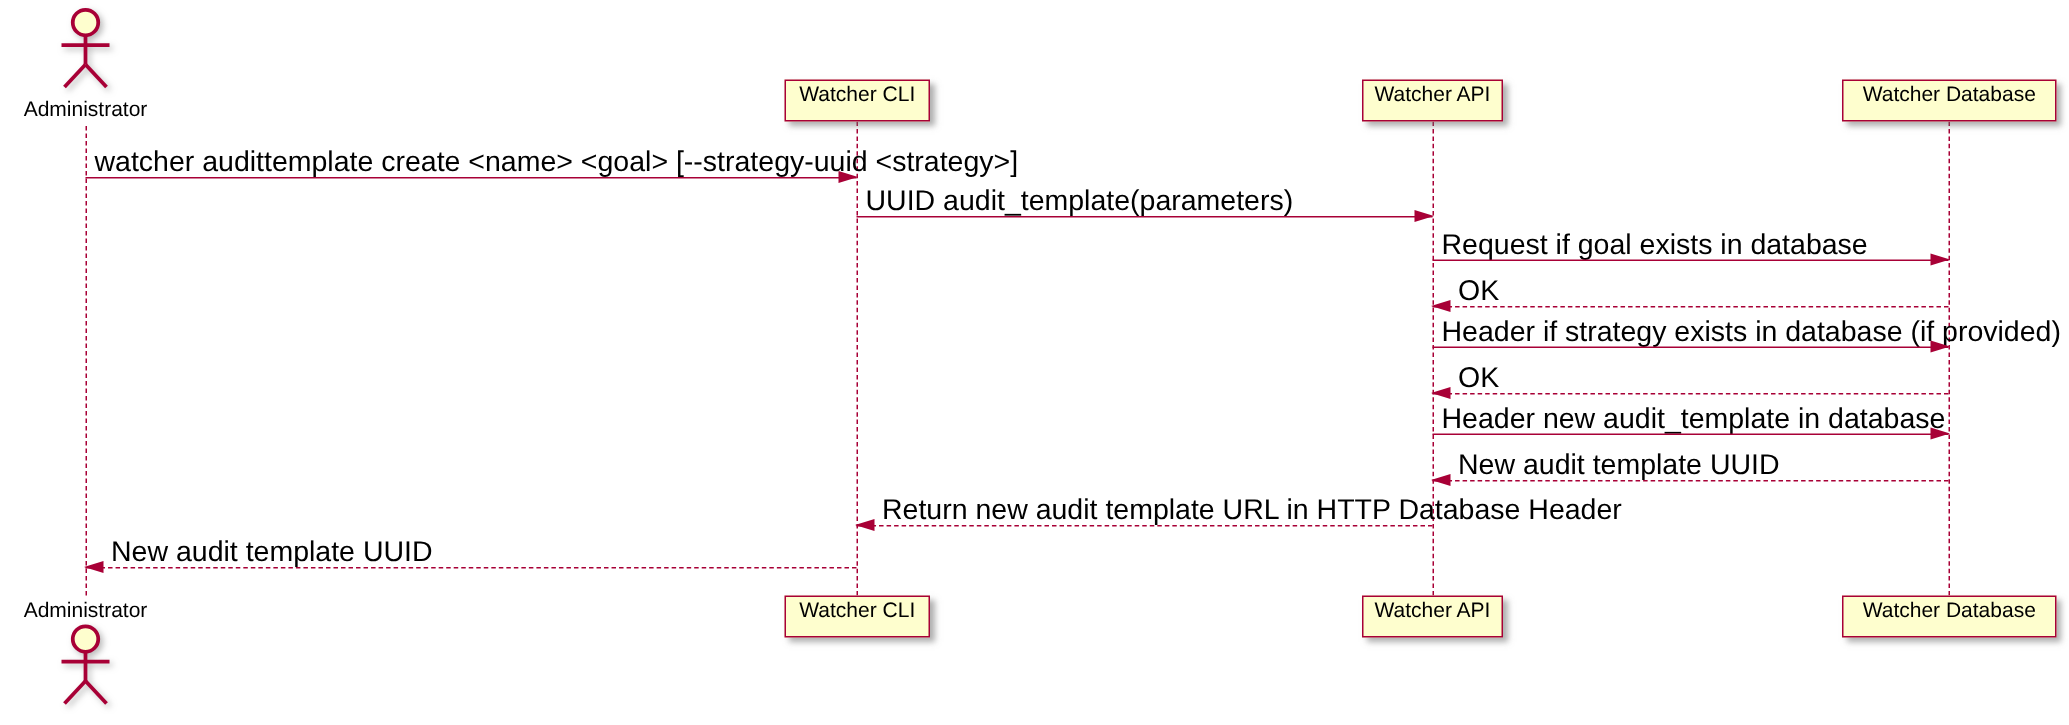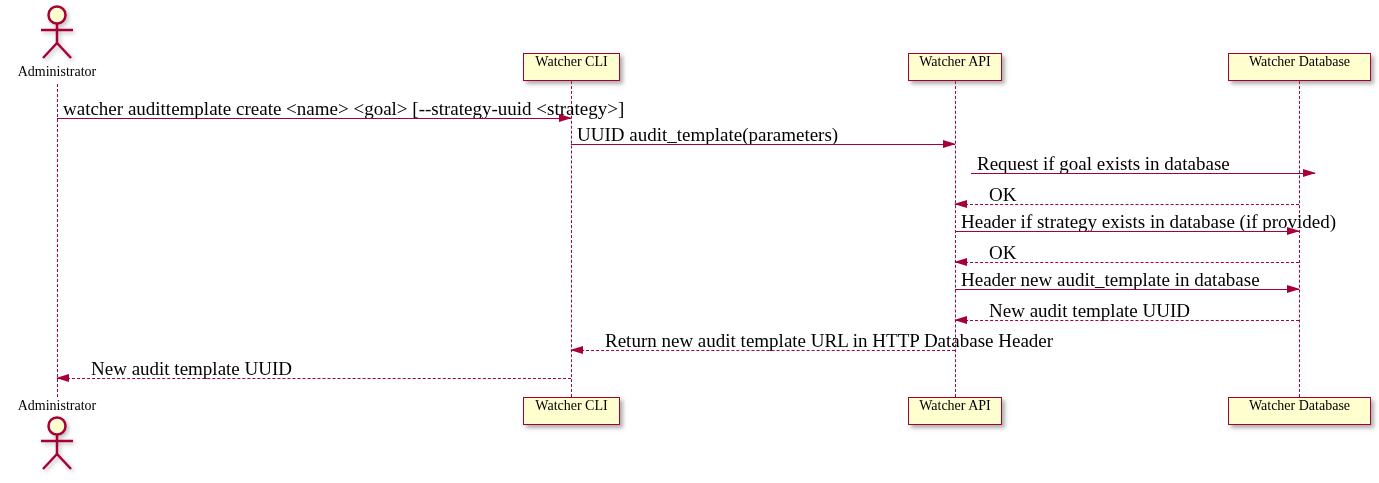--- a/index.html
+++ b/index.html
@@ -8,21 +8,21 @@
     --text-color: #000000;
     --background: #FFFFFF;
   }
   * { box-sizing: border-box; }
   html, body { margin: 0; padding: 0; background: var(--background); }
   #diagram {
     position: relative;
     width: 1379px;
     height: 483px;
     background: var(--background);
-    font-family: Liberation Serif, serif;
+    font-family: Liberation Sans, sans-serif;
     color: var(--text-color);
     overflow: hidden;
   }
   
   .lifeline {
     position: absolute;
     width: 0;
     border-left: 1px dashed var(--line-color);
   }
   
@@ -54,21 +54,21 @@
   
   .msg { position: absolute; }
   .msg .lbl {
     font-size: 19px;
     height: 15px;
     line-height: 15px;
     white-space: nowrap;
     overflow: visible;
   }
   .msg.r .lbl { padding-left: 6px; }
-  .msg.l .lbl { padding-left: 34px; }
+  .msg.l .lbl { padding-left: 17px; }
   .msg .ln {
     position: relative;
     margin-top: 2px;
     height: 0;
     border-top: 1px solid var(--line-color);
   }
   .msg.dashed .ln { border-top-style: dashed; }
   .head {
     position: absolute;
     width: 0;
@@ -116,21 +116,21 @@
       </div>
   </div>
 
   <div class="msg r solid" style="left:571px; top:127px; width:384px;">
     <div class="lbl">UUID audit_template(parameters)</div>
     <div class="ln">
         <span class="head right"></span>
       </div>
   </div>
 
-  <div class="msg r solid" style="left:955px; top:156px; width:344px;margin-left:16px;">
+  <div class="msg r solid" style="left:955px; top:156px; width:344px;">
     <div class="lbl">Request if goal exists in database</div>
     <div class="ln">
         <span class="head right"></span>
       </div>
   </div>
 
   <div class="msg l dashed" style="left:955px; top:187px; width:344px;">
     <div class="lbl">OK</div>
     <div class="ln">
         <span class="head left"></span>

